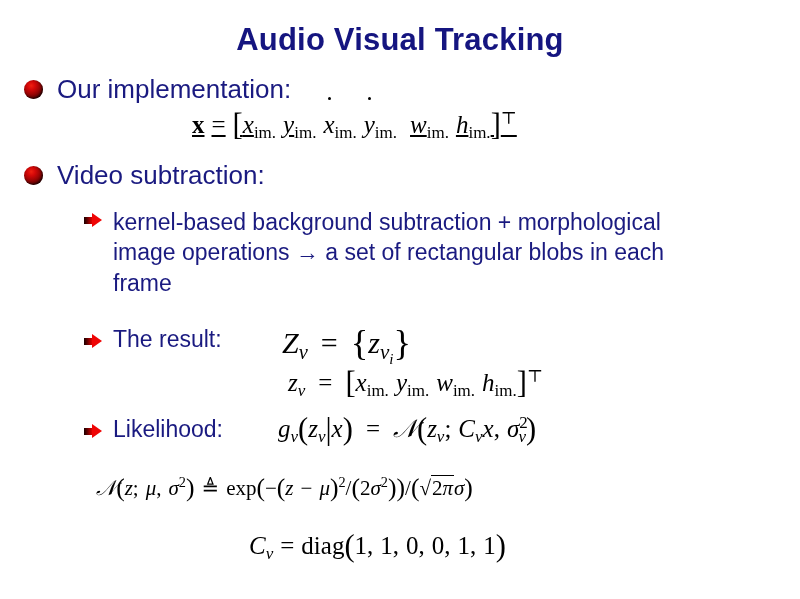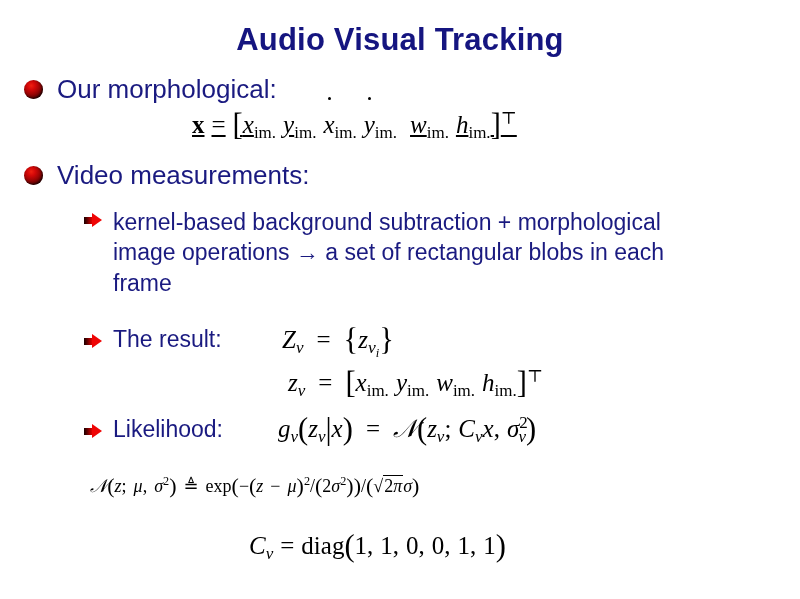--- a/index.html
+++ b/index.html
@@ -169,69 +169,69 @@
 </style>
 </head>
 <body>
 
 <div id="slide">
 
   <div class="slide-title">Audio Visual Tracking</div>
 
   <div class="l1-row" style="left:24px; top:76px;">
     <span class="sphere-bullet"></span>
-    <span class="l1-text">Our morphological:</span>
+    <span class="l1-text">Our implementation:</span>
   </div>
 
   <div class="math" style="left:192px; top:110px; font-size:25px;text-decoration:underline;" aria-label="x equals bracket x im y im x dot im y dot im w im h im bracket transpose">
     <span class="mbf">x</span><span class="gap-s"></span>=<span class="gap-s"></span><span class="brk">[</span><span class="mi">x</span><sub class="s">im.</sub><span class="gap-s"></span><span class="mi">y</span><sub class="s">im.</sub><span class="gap-s"></span><span class="dotacc"><span class="dotmark"></span><span class="mi">x</span></span><sub class="s">im.</sub><span class="gap-s"></span><span class="dotacc"><span class="dotmark"></span><span class="mi">y</span></span><sub class="s">im.</sub><span class="gap-m"></span><span class="mi">w</span><sub class="s">im.</sub><span class="gap-s"></span><span class="mi">h</span><sub class="s">im.</sub><span class="brk">]</span><sup class="s">⊤</sup>
   </div>
 
   <div class="l1-row" style="left:24px; top:162px;">
     <span class="sphere-bullet"></span>
-    <span class="l1-text">Video measurements:</span>
+    <span class="l1-text">Video subtraction:</span>
   </div>
 
   <div class="l2-row" style="left:84px; top:328px;">
     <span class="arrow-bullet">
       <span class="shaft"></span>
         <span class="head"></span>
     </span>
     <span class="l2-label">The result:</span>
   </div>
 
   <div class="l2-row" style="left:84px; top:207px; width:640px;">
     <span class="arrow-bullet">
       <span class="shaft"></span>
         <span class="head"></span>
     </span>
     <span class="l2-text">kernel-based background subtraction + morphological image operations → a set of rectangular blobs in each frame</span>
   </div>
 
-  <div class="math" style="left:282px; top:325px; font-size:25px;" aria-label="Z sub v equals set of z sub v sub i">
+  <div class="math" style="left:282px; top:325px; font-size:30px;" aria-label="Z sub v equals set of z sub v sub i">
     <span class="mi">Z</span><sub class="si">v</sub><span class="gap-m"></span>=<span class="gap-m"></span><span class="brk">{</span><span class="mi">z</span><span class="subsub">v<sub>i</sub></span><span class="brk">}</span>
   </div>
 
   <div class="math" style="left:288px; top:368px; font-size:25px;" aria-label="z sub v equals bracket x im y im w im h im bracket transpose">
     <span class="mi">z</span><sub class="si">v</sub><span class="gap-m"></span>=<span class="gap-m"></span><span class="brk">[</span><span class="mi">x</span><sub class="s">im.</sub><span class="gap-s"></span><span class="mi">y</span><sub class="s">im.</sub><span class="gap-s"></span><span class="mi">w</span><sub class="s">im.</sub><span class="gap-s"></span><span class="mi">h</span><sub class="s">im.</sub><span class="brk">]</span><sup class="s">⊤</sup>
   </div>
 
   <div class="l2-row" style="left:84px; top:418px;">
     <span class="arrow-bullet">
       <span class="shaft"></span>
         <span class="head"></span>
     </span>
     <span class="l2-label">Likelihood:</span>
   </div>
 
   <div class="math" style="left:278px; top:414px; font-size:25px;" aria-label="g sub v of z sub v given x equals script N of z sub v semicolon C sub v x comma sigma squared sub v">
     <span class="mi">g</span><sub class="si">v</sub><span class="brk">(</span><span class="mi">z</span><sub class="si">v</sub><span class="brk">|</span><span class="mi">x</span><span class="brk">)</span><span class="gap-m"></span>=<span class="gap-m"></span><span class="mcal">𝒩</span><span class="brk">(</span><span class="mi">z</span><sub class="si">v</sub>;<span class="gap-s"></span><span class="mi">C</span><sub class="si">v</sub><span class="mi">x</span>,<span class="gap-s"></span><span class="mi">σ</span><sup class="s">2</sup><sub class="si" style="margin-left:-0.55em;">v</sub><span class="brk">)</span>
   </div>
 
-  <div class="math" style="left:90px; top:475px; font-size:18px;" aria-label="script N of z semicolon mu sigma squared defined as exp of minus z minus mu squared over 2 sigma squared over square root 2 pi sigma">
+  <div class="math" style="left:96px; top:475px; font-size:21px;" aria-label="script N of z semicolon mu sigma squared defined as exp of minus z minus mu squared over 2 sigma squared over square root 2 pi sigma">
     <span class="mcal">𝒩</span><span class="brk">(</span><span class="mi">z</span>;<span class="gap-s"></span><span class="mi">μ</span>,<span class="gap-s"></span><span class="mi">σ</span><sup class="s">2</sup><span class="brk">)</span><span class="gap-s"></span><span class="mup">≜</span><span class="gap-s"></span><span class="mup">exp</span><span class="brk">(</span>−<span class="brk">(</span><span class="mi">z</span><span class="gap-s"></span>−<span class="gap-s"></span><span class="mi">μ</span><span class="brk">)</span><sup class="s">2</sup>/<span class="brk">(</span><span class="mup">2</span><span class="mi">σ</span><sup class="s">2</sup><span class="brk">)</span><span class="brk">)</span>/<span class="brk">(</span><span class="sqrt-wrap">√<span class="sqrt-bar"><span class="mup">2</span><span class="mi">π</span></span></span><span class="mi">σ</span><span class="brk">)</span>
   </div>
 
   <div class="math" style="left:221px; top:531px; font-size:25px;margin-left:28px;" aria-label="C sub v equals diag 1 1 0 0 1 1">
     <span class="mi">C</span><sub class="si">v</sub><span class="gap-s"></span>=<span class="gap-s"></span><span class="mup">diag</span><span class="brk">(</span><span class="mup">1</span>,<span class="gap-s"></span><span class="mup">1</span>,<span class="gap-s"></span><span class="mup">0</span>,<span class="gap-s"></span><span class="mup">0</span>,<span class="gap-s"></span><span class="mup">1</span>,<span class="gap-s"></span><span class="mup">1</span><span class="brk">)</span>
   </div>
 
 </div>
 
 </body></html>

